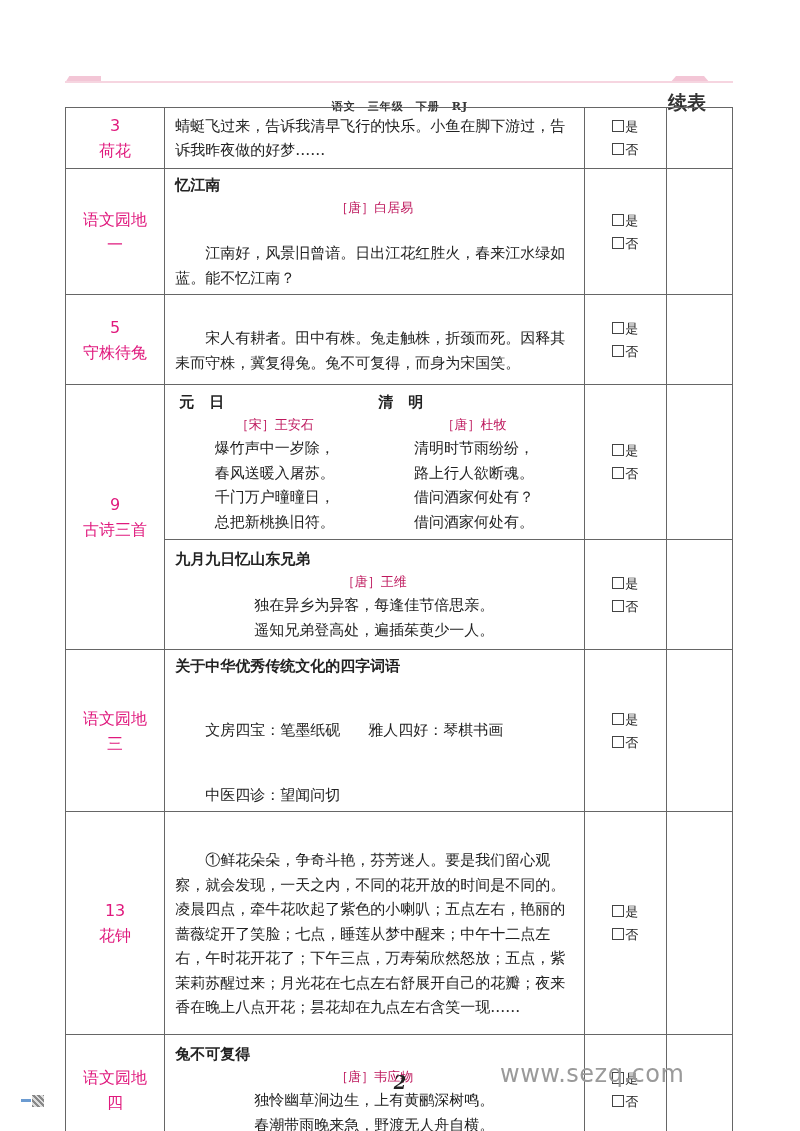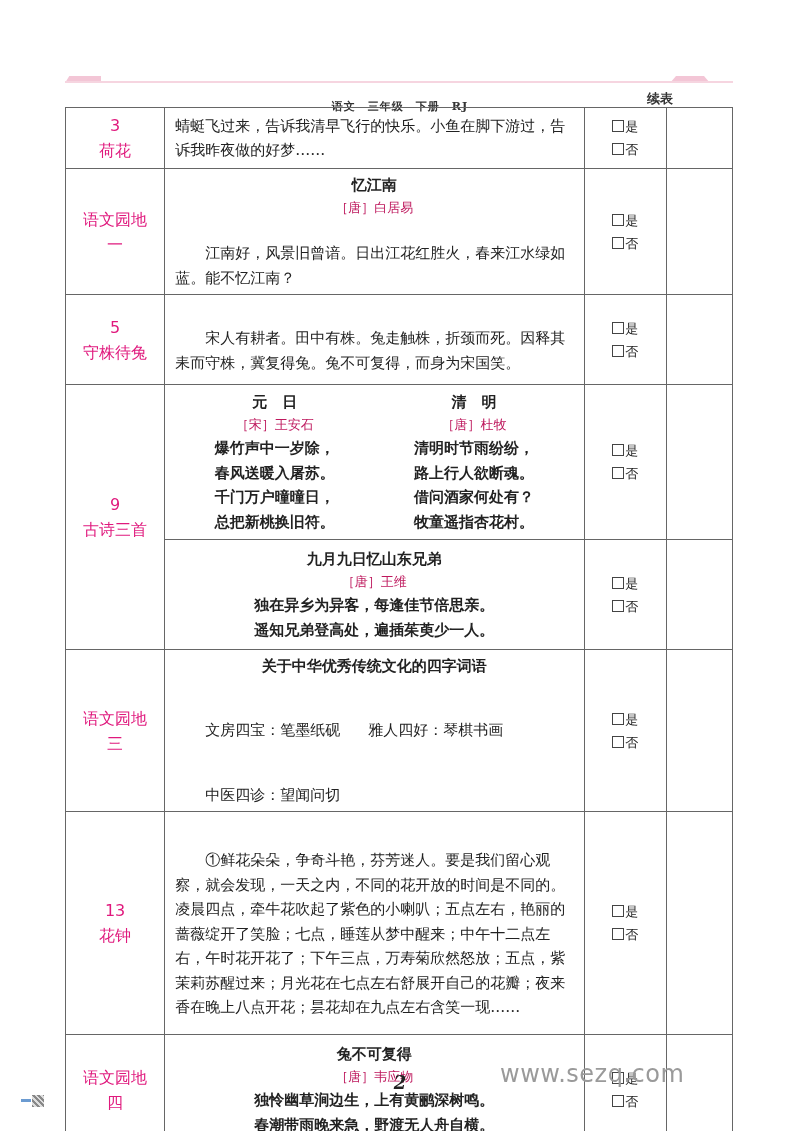--- a/index.html
+++ b/index.html
@@ -5,36 +5,36 @@
   html, body { margin: 0; padding: 0; }
   body { width: 800px; height: 1131px; background: #ffffff; position: relative; overflow: hidden;
          font-family: "DejaVu Serif", serif; color: #222; }
   .hdr-bar { position: absolute; top: 81px; left: 65px; width: 668px; height: 2px; background: #f6d5e0; }
   .hdr-tab-l { position: absolute; top: 76px; left: 65px; width: 36px; height: 7px; background: #f3c6d6;
                clip-path: polygon(12% 0, 100% 0, 100% 100%, 0 100%); }
   .hdr-tab-r { position: absolute; top: 76px; left: 670px; width: 40px; height: 7px; background: #f3c6d6;
                clip-path: polygon(15% 0, 85% 0, 100% 100%, 0 100%); }
   .hdr-title { position: absolute; top: 68px; left: 0; width: 800px; text-align: center;
                font-size: 11px; font-weight: bold; letter-spacing: 1px; color: #333; margin-top: 31px; }
-  .cont { position: absolute; top: 90px; left: 647px; font-size: 13px; font-weight: bold;
+  .cont { position: absolute; top: 90px; left: 668px; font-size: 19px; font-weight: bold;
           font-family: "DejaVu Sans", sans-serif; color: #333; }
   table { position: absolute; top: 107px; left: 65px; border-collapse: collapse; width: 668px; }
   td { border: 1.2px solid #666; padding: 0; vertical-align: middle; }
   table { border: 1.6px solid #444; }
   .c1 { width: 102px; text-align: center; color: #e0197d; font-family: "DejaVu Sans", sans-serif;
         font-size: 16px; line-height: 25px; }
   .c2 { width: 412px; font-size: 15px; line-height: 24.5px; padding: 4px 10px 4px 10px; }
   .c3 { width: 85px; text-align: center; font-size: 13px; line-height: 23px; font-family: "DejaVu Sans", sans-serif; }
   .c4 { width: 68px; }
-  .title { text-align: center; font-family: "DejaVu Sans", sans-serif; font-weight: bold; font-size: 15px; line-height: 24px; }
+  .title { font-family: "DejaVu Sans", sans-serif; font-weight: bold; font-size: 15px; line-height: 24px; }
   .author { text-align: center; font-size: 13px; color: #be185d; line-height: 22px; }
   .indent { text-indent: 2em; margin-top: 22px; }
   .two-col { display: flex; justify-content: space-around; }
   .two-col > div { width: 48%; }
-  .poem-line { text-align: center; font-weight: bold; }
+  .poem-line { text-align: center; }
   .chk { display: inline-block; width: 10px; height: 10px; border: 1px solid #444; margin-right: 1px; vertical-align: -1px; }
   .words-row { padding-left: 2em; display: flex; gap: 28px; margin-top: 40px; }
   .pageno { position: absolute; top: 1072px; left: 0; width: 800px; text-align: center; font-family: "DejaVu Serif", serif;
             font-style: italic; font-weight: bold; font-size: 18px; }
   .watermark { position: absolute; top: 1060px; left: 500px; font-family: "DejaVu Sans", sans-serif;
                font-size: 24px; color: #9a9a9a; letter-spacing: 0.5px; }
   .qr { position: absolute; top: 1095px; left: 32px; width: 12px; height: 12px; background:
         repeating-linear-gradient(45deg,#888 0 2px,#ddd 2px 4px); }
   .qr-label { position: absolute; top: 1099px; left: 21px; width: 10px; height: 3px; background: #6b9bd1; }
 </style>
@@ -111,21 +111,21 @@
           <div class="poem-line">春风送暖入屠苏。</div>
           <div class="poem-line">千门万户曈曈日，</div>
           <div class="poem-line">总把新桃换旧符。</div>
         </div>
         <div>
           <div class="title">清　明</div>
           <div class="author">［唐］杜牧</div>
           <div class="poem-line">清明时节雨纷纷，</div>
           <div class="poem-line">路上行人欲断魂。</div>
           <div class="poem-line">借问酒家何处有？</div>
-          <div class="poem-line">牧童遥指杏花村。</div>
+          <div class="poem-line">借问酒家何处有。</div>
         </div>
       </div>
     </td>
     <td class="c3">
       <div><span class="chk"></span><span>是</span></div>
       <div><span class="chk"></span><span>否</span></div>
     </td>
     <td class="c4"></td>
   </tr>
 

